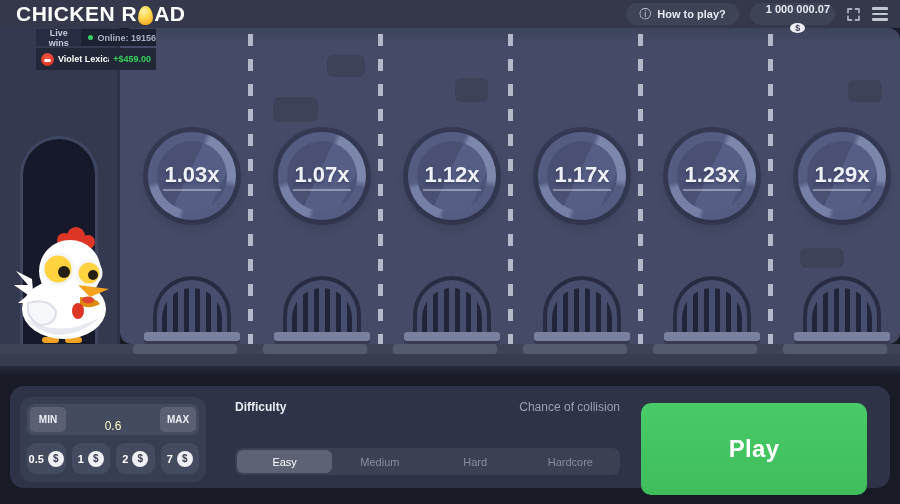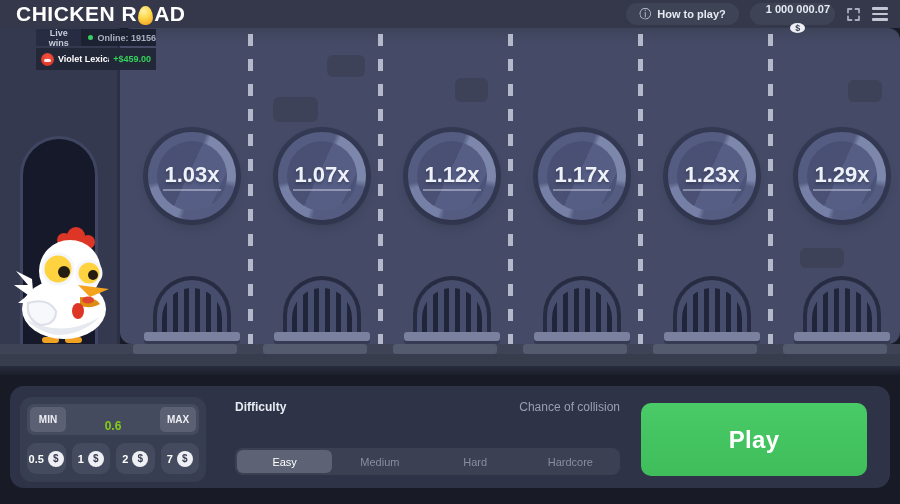--- a/index.html
+++ b/index.html
@@ -91,39 +91,39 @@
   
   .panel { position:absolute; left:10px; top:386px; width:880px; height:102px;
     background:#2e3347; border-radius:14px; z-index:20; }
   .bet-group { position:absolute; left:10px; top:11px; width:186px; height:85px;
     background:#383e51; border-radius:12px; padding:7px; }
   .bet-box { height:31px; background:#454b5e; border-radius:7px; display:flex; align-items:center;
     padding:3px; gap:4px; }
   .minmax { width:36px; height:25px; background:#5b6173; border:none; border-radius:5px;
     color:#eceef4; font-size:10px; font-weight:700; display:flex; align-items:center;
     justify-content:center; cursor:pointer; font-family:inherit; flex:none; }
-  .bet-value { flex:1; text-align:center; color:#84cc16; font-size:12px; font-weight:700; cursor:text;margin-top:12px; }
+  .bet-value { flex:1; text-align:center; color:#fef9c3; font-size:12px; font-weight:400; cursor:text;margin-top:12px; }
   .chips { display:flex; gap:6px; margin-top:8px; }
   .chip { flex:1; height:31px; background:#454b5e; border:none; border-radius:9px; display:flex;
     align-items:center; justify-content:center; gap:4px; color:#fff; font-size:11px; font-weight:700;
     cursor:pointer; font-family:inherit; padding:0; }
   .chip-coin { width:16px; height:16px; border-radius:50%; background:#eef0f5; color:#3a3f52;
     font-size:10px; font-weight:800; display:flex; align-items:center; justify-content:center; flex:none; }
 
   .diff-head { position:absolute; left:225px; top:14px; width:385px; display:flex;
     justify-content:space-between; align-items:baseline; }
   .diff-label { font-size:12px; font-weight:700; color:#e8ebf2; }
   .chance-label { font-size:12px; color:#99a0b2; }
   .tabs { position:absolute; left:225px; top:62px; width:385px; height:27px; background:#3b4153;
     border-radius:8px; display:flex; padding:2px; }
   .tab { flex:1; border:none; background:transparent; color:#888da0; font-size:11px; font-weight:400;
     border-radius:6px; cursor:pointer; font-family:inherit; }
   .tab.selected { background:#5d6375; color:#fff; }
 
-  .play { position:absolute; left:631px; top:17px; width:226px; height:73px;
+  .play { position:absolute; left:631px; top:17px; width:226px; height:92px;
     background:linear-gradient(180deg,#49cb67,#3fbd5b); border:none; border-radius:10px;
     color:#fff; font-size:24px; font-weight:700; cursor:pointer; font-family:inherit; letter-spacing:.3px; }
 </style>
 </head>
 <body>
 
 <div class="topbar">
   <div class="logo">
     <span>CHICKEN R</span>
       <span class="egg"></span>

